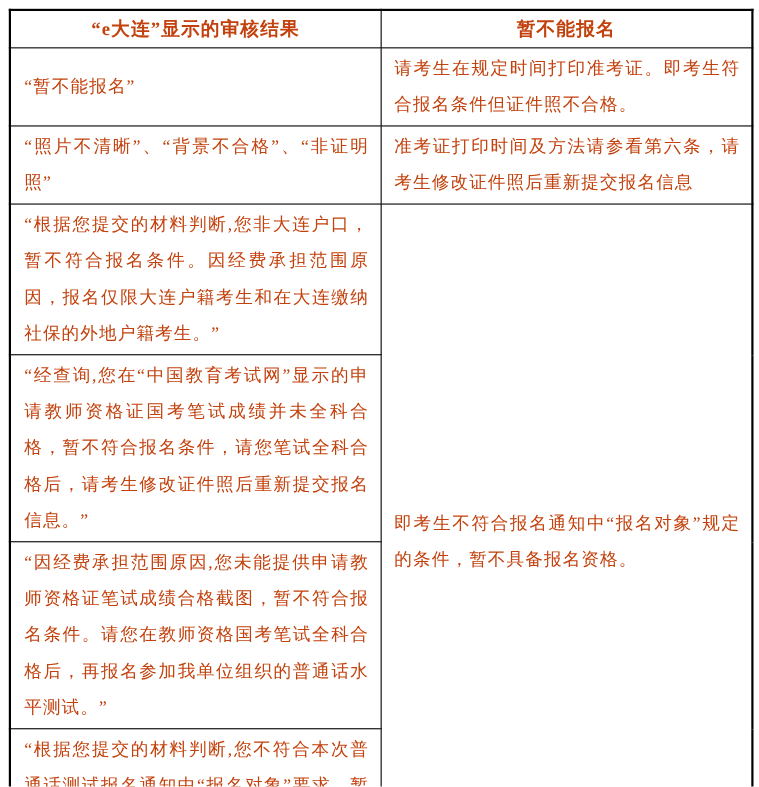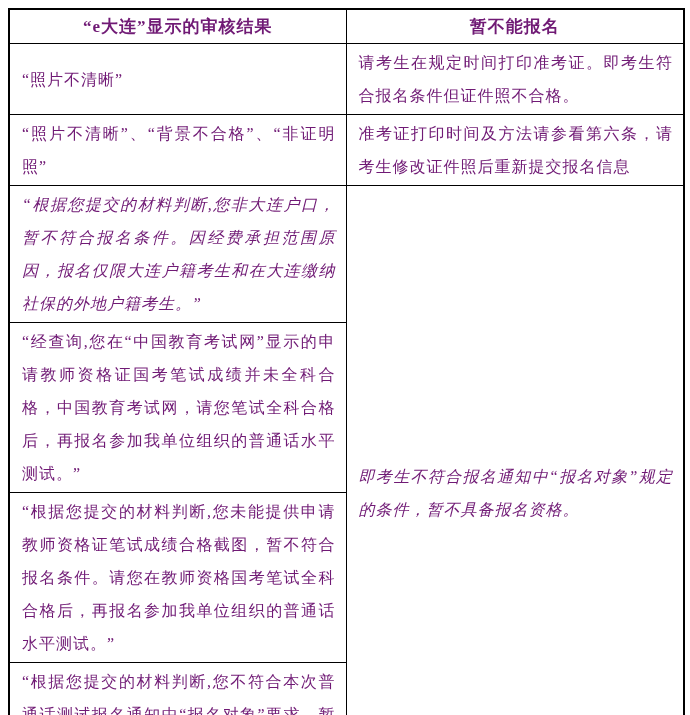--- a/index.html
+++ b/index.html
@@ -9,21 +9,21 @@
     width: 690px;
     height: 715px;
     overflow: hidden;
   }
   .page {
     position: relative;
     width: 690px;
     height: 541px;
     background: #ffffff;
     font-family: "Liberation Serif", "DejaVu Serif", serif;
-    color: #701a75;
+    color: #c2410c;
   }
   table.doc-table {
     position: absolute;
     left: 8px;
     top: 8px;
     width: 675px;
     border-collapse: collapse;
     table-layout: fixed;
     border: 2px solid #000000;
   }
@@ -44,21 +44,21 @@
     height: 29px;
     font-size: 17px;
     font-weight: bold;
     text-align: center;
     line-height: 29px;
     padding: 2px 4px;
     letter-spacing: 1px;
   }
   tr.row-1 { height: 64px; }
   tr.row-2 { height: 69px; margin-left: 33px; }
-  tr.row-3 { height: 134px; font-style: italic; }
+  tr.row-3 { height: 134px; }
   tr.row-4 { height: 136px; }
   tr.row-5 { height: 132px; }
   tr.row-6 { height: 129px; }
   td.merged-cell {
     vertical-align: middle;
   }
 </style>
 </head>
 <body>
 
@@ -67,35 +67,35 @@
     <colgroup>
       <col class="left-col">
       <col class="right-col">
     </colgroup>
     <tbody>
         <tr class="header-row">
       <th>“e大连”显示的审核结果</th>
       <th>暂不能报名</th>
     </tr>
     <tr class="row-1">
-      <td>“照片不清晰”</td>
+      <td>“暂不能报名”</td>
       <td>请考生在规定时间打印准考证。即考生符合报名条件但证件照不合格。</td>
     </tr>
     <tr class="row-2">
       <td>“照片不清晰”、“背景不合格”、“非证明照”</td>
       <td>准考证打印时间及方法请参看第六条，请考生修改证件照后重新提交报名信息</td>
     </tr>
     <tr class="row-3">
       <td>“根据您提交的材料判断,您非大连户口，暂不符合报名条件。因经费承担范围原因，报名仅限大连户籍考生和在大连缴纳社保的外地户籍考生。”</td>
       <td class="merged-cell" rowspan="4">即考生不符合报名通知中“报名对象”规定的条件，暂不具备报名资格。</td>
     </tr>
     <tr class="row-4">
-      <td>“经查询,您在“中国教育考试网”显示的申请教师资格证国考笔试成绩并未全科合格，中国教育考试网，请您笔试全科合格后，再报名参加我单位组织的普通话水平测试。”</td>
+      <td>“经查询,您在“中国教育考试网”显示的申请教师资格证国考笔试成绩并未全科合格，暂不符合报名条件，请您笔试全科合格后，请考生修改证件照后重新提交报名信息。”</td>
     </tr>
     <tr class="row-5">
-      <td>“根据您提交的材料判断,您未能提供申请教师资格证笔试成绩合格截图，暂不符合报名条件。请您在教师资格国考笔试全科合格后，再报名参加我单位组织的普通话水平测试。”</td>
+      <td>“因经费承担范围原因,您未能提供申请教师资格证笔试成绩合格截图，暂不符合报名条件。请您在教师资格国考笔试全科合格后，再报名参加我单位组织的普通话水平测试。”</td>
     </tr>
     <tr class="row-6">
       <td>“根据您提交的材料判断,您不符合本次普通话测试报名通知中“报名对象”要求，暂不能报名。请您符合报名条件后再报名参加我单位组织的普通话水平测试。”</td>
     </tr>
   </tbody>
     </table>
 </div>
 
 </body></html>

